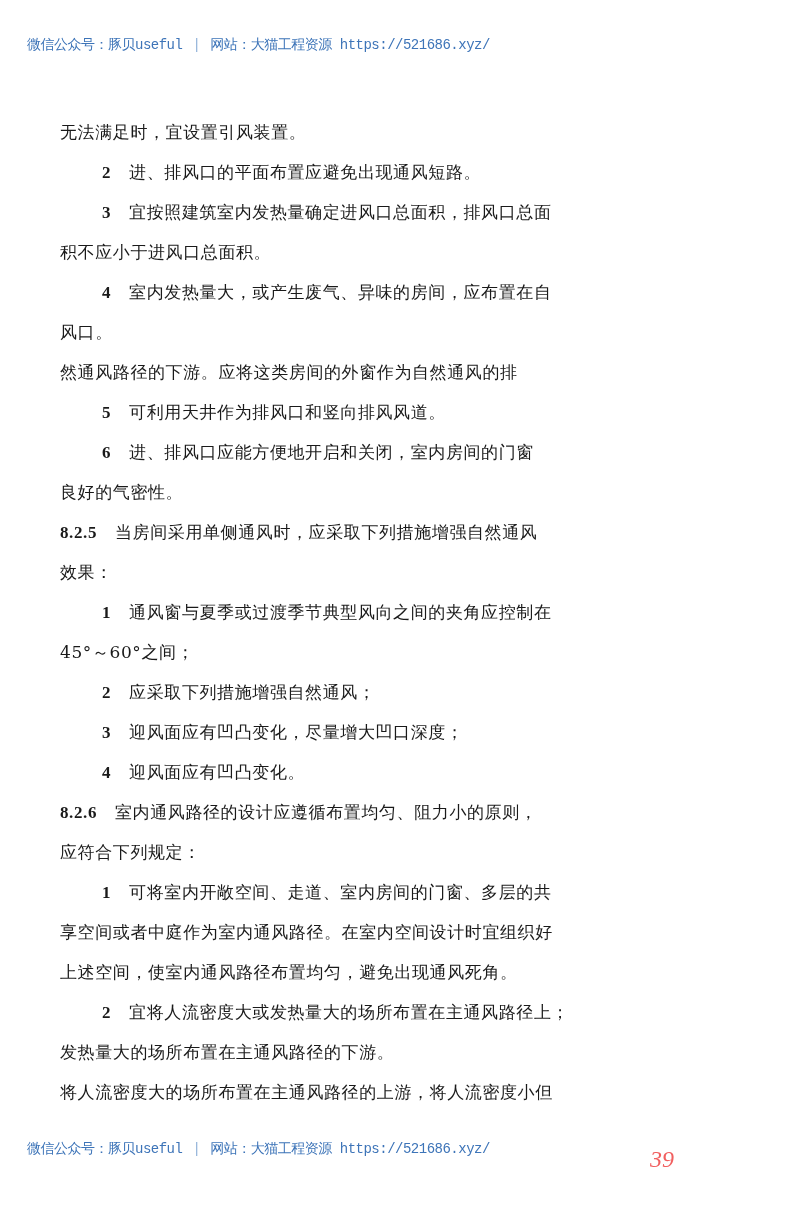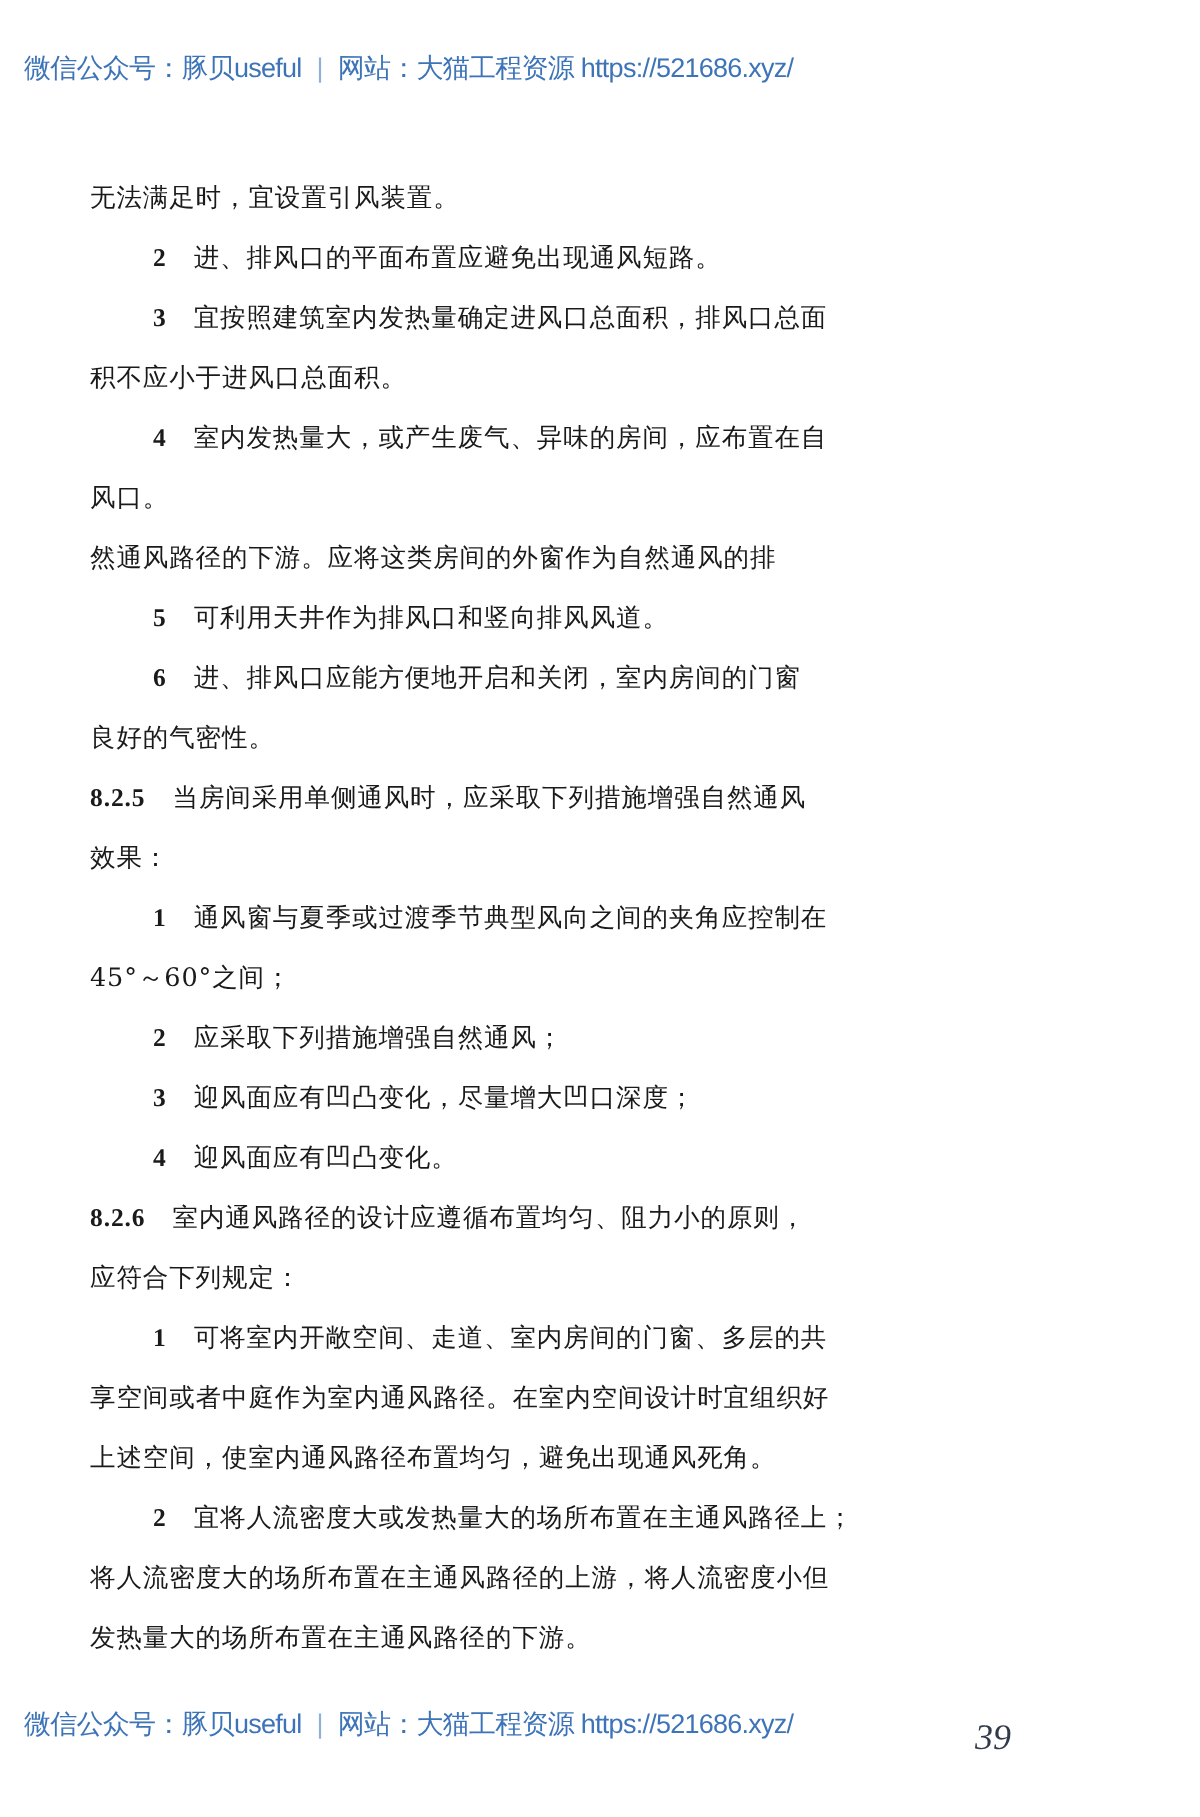--- a/index.html
+++ b/index.html
@@ -10,24 +10,24 @@
   body {
     width: 800px;
     height: 1211px;
     position: relative;
     overflow: hidden;
     font-family: "DejaVu Serif", "Liberation Serif", serif;
     color: #1a1a1a;
   }
   .watermark {
     position: absolute;
-    left: 16px;
+    left: 27px;
     width: 760px;
-    font-family: Liberation Sans, sans-serif;
-    font-size: 18px;
+    font-family: Liberation Mono, monospace;
+    font-size: 14px;
     letter-spacing: -0.5px;
     color: #3d74b8;
     white-space: nowrap;
     line-height: 30px;
   }
   .watermark-top { top: 30px; }
   .watermark-bottom { top: 1134px; }
   .watermark .sep {
     display: inline-block;
     color: #8fb0d8;
@@ -59,21 +59,21 @@
     display: inline-block;
     margin-right: 18px;
   }
   .page-number {
     position: absolute;
     left: 650px;
     top: 1146px;
     font-family: "Liberation Serif", "DejaVu Serif", serif;
     font-style: italic;
     font-size: 24px;
-    color: #0f172a;
+    color: #ef4444;
     opacity: 0.85;
   }
 </style>
 </head>
 <body>
 
 <div class="watermark watermark-top">
   <span>微信公众号：豚贝useful</span><span class="sep">|</span><span>网站：大猫工程资源 https://521686.xyz/</span>
 </div>
 
@@ -94,21 +94,21 @@
   <div class="line"><span>45°～60°之间；</span></div>
   <div class="line indent"><span class="num">2</span><span>应采取下列措施增强自然通风；</span></div>
   <div class="line indent"><span class="num">3</span><span>迎风面应有凹凸变化，尽量增大凹口深度；</span></div>
   <div class="line indent"><span class="num">4</span><span>迎风面应有凹凸变化。</span></div>
   <div class="line"><span class="clause">8.2.6</span><span>室内通风路径的设计应遵循布置均匀、阻力小的原则，</span></div>
   <div class="line"><span>应符合下列规定：</span></div>
   <div class="line indent"><span class="num">1</span><span>可将室内开敞空间、走道、室内房间的门窗、多层的共</span></div>
   <div class="line"><span>享空间或者中庭作为室内通风路径。在室内空间设计时宜组织好</span></div>
   <div class="line"><span>上述空间，使室内通风路径布置均匀，避免出现通风死角。</span></div>
   <div class="line indent"><span class="num">2</span><span>宜将人流密度大或发热量大的场所布置在主通风路径上；</span></div>
+  <div class="line"><span>发热量大的场所布置在主通风路径的下游。</span></div>
   <div class="line"><span>将人流密度大的场所布置在主通风路径的上游，将人流密度小但</span></div>
-  <div class="line"><span>发热量大的场所布置在主通风路径的下游。</span></div>
 </div>
 
 <div class="watermark watermark-bottom">
   <span>微信公众号：豚贝useful</span><span class="sep">|</span><span>网站：大猫工程资源 https://521686.xyz/</span>
 </div>
 
 <div class="page-number">39</div>
 
 </body></html>

